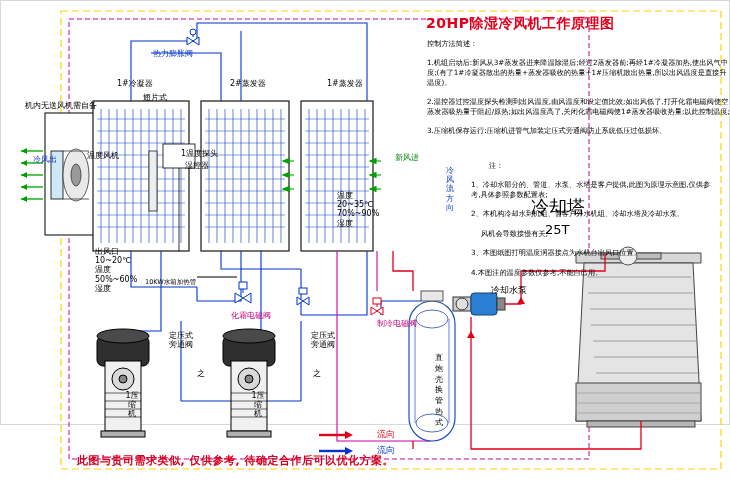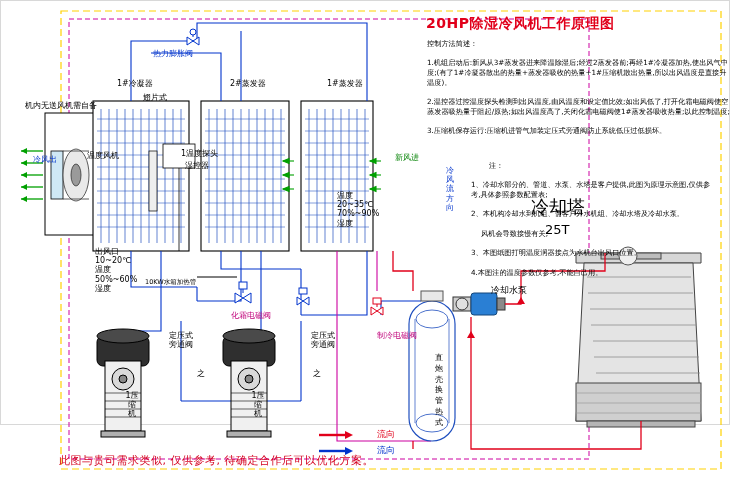--- a/index.html
+++ b/index.html
@@ -5,21 +5,21 @@
   html,body{margin:0;padding:0;background:#fff;}
   body{width:730px;height:481px;overflow:hidden;font-family:"DejaVu Sans","Liberation Sans",sans-serif;}
   #canvas{position:relative;width:730px;height:425px;background:#fff;border:1px solid #d8d8d8;box-sizing:border-box;}
   .t{position:absolute;font-size:8px;line-height:1.15;color:#000;white-space:pre;padding-left:20px;}
   .red{color:#e1001a;}
   .blue{color:#0033cc;}
   .green{color:#008000;}
   .mag{color:#c0007a;}
   .title{position:absolute;font-size:14px;font-weight:bold;color:#e1001a;letter-spacing:0.5px;}
   .note{position:absolute;font-size:7.2px;line-height:1.35;color:#000;white-space:pre-line;}
-  .bottomnote{position:absolute;font-size:11px;font-weight:normal;color:#d4001f;letter-spacing:.5px;}
+  .bottomnote{position:absolute;font-size:11px;font-weight:bold;color:#d4001f;letter-spacing:.5px;margin-left:18px;}
   svg{position:absolute;left:0;top:0;}
 </style>
 </head>
 <body>
 
 <div id="canvas">
 
   <svg width="730" height="481" viewBox="0 0 730 481">
 
     <rect x="60" y="10" width="660" height="458" fill="none" stroke="#ffd200" stroke-width="1.2" stroke-dasharray="7,4"></rect>
@@ -345,21 +345,21 @@
   <div class="t" style="left:148px;top:330px;">定压式
 旁通阀</div>
   <div class="t" style="left:290px;top:330px;">定压式
 旁通阀</div>
   <div class="t" style="left:176px;top:368px;">之</div>
   <div class="t" style="left:292px;top:368px;">之</div>
 
   <div class="t" style="left:104px;top:390px;width:14px;white-space:normal;text-align:center;">1压缩机</div>
   <div class="t" style="left:230px;top:390px;width:14px;white-space:normal;text-align:center;">1压缩机</div>
 
-  <div class="t mag" style="left:356px;top:318px;margin-top:12px;">制冷电磁阀</div>
+  <div class="t mag" style="left:356px;top:318px;">制冷电磁阀</div>
 
   <div class="t" style="left:414px;top:352px;width:12px;white-space:normal;line-height:1.35;">直炮
 壳换
 管热
 式</div>
 
   <div class="t" style="left:470px;top:284px;font-size:9px;">冷却水泵</div>
 
   <div class="t" style="left:510px;top:196px;font-size:18px;font-weight:normal;">冷却塔</div>
   <div class="t" style="left:524px;top:222px;font-size:13px;">25T</div>

